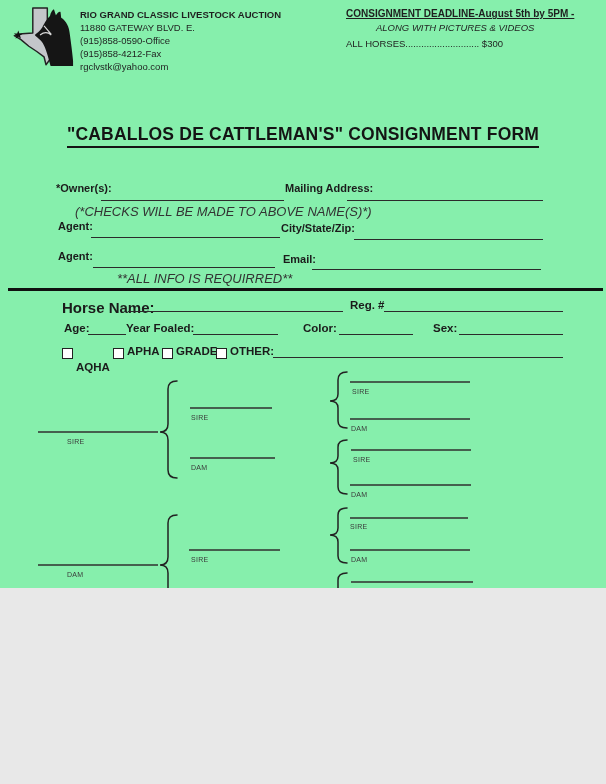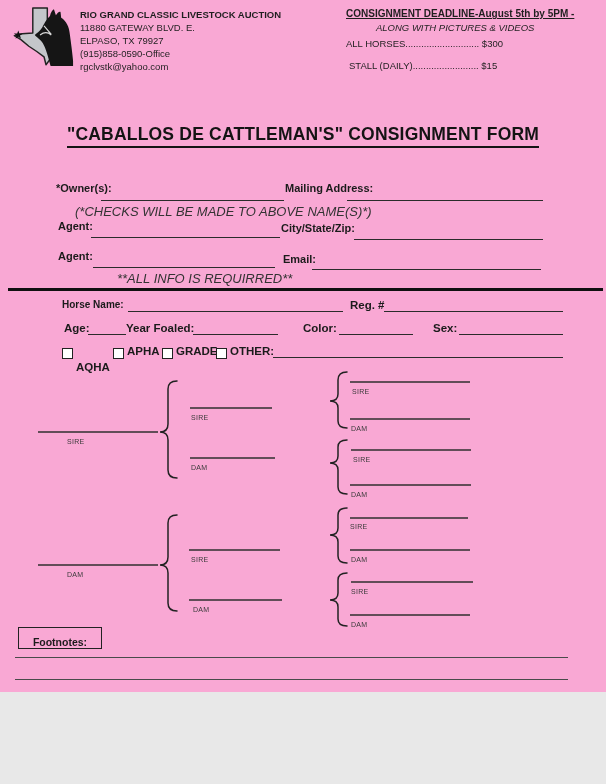--- a/index.html
+++ b/index.html
@@ -1,18 +1,18 @@
 <!DOCTYPE html>
 <html><head>
 <meta charset="utf-8">
 <style>
   html,body { margin:0; padding:0; background:#e8e8e8; }
   .page {
-    position:relative; width:606px; height:692px; margin:0 auto;
-    background:#f9a8d4; overflow:hidden;
+    position:relative; width:606px; height:588px; margin:0 auto;
+    background:#86efac; overflow:hidden;
     font-family:"Liberation Sans", sans-serif; color:#1f1f1f;
   }
   .abs { position:absolute; white-space:nowrap; }
   .lbl { position:absolute; white-space:nowrap; font-weight:bold; font-size:11px; color:#1b1b1b; }
   .hline { position:absolute; height:0; border-top:1.4px solid #2b2b2b; }
   .rule { position:absolute; height:0; border-top:1.4px solid #4a4a4a; }
   .note { position:absolute; white-space:nowrap; font-style:italic; font-size:13px; color:#333; }
   .cb { position:absolute; width:9px; height:9px; border:1.7px solid #222; background:#fff; }
   .hdr-org { font-weight:bold; font-size:9.5px; }
   .hdr-line { font-size:9.5px; }
@@ -42,30 +42,29 @@
   <svg class="abs" style="left:13px; top:6px;" width="66" height="62" viewBox="0 0 100 92">
     <path d="M30,2 L52,2 L52,29 L77,30 L80,36 L78,44 L80,52 L73,63 L62,72 L50,88 L47,76 L36,68 L24,60 L12,50 L2,44 L14,41 L30,40 Z" fill="#c4c6ca" stroke="#222" stroke-width="2.2" stroke-linejoin="round"></path>
     <path d="M56,14 C57,9 60,5 62,4 L65,13 C67,10 70,7 72,8 L73,17 C81,22 85,31 86,41 C88,56 90,70 91,82 L91,90 L57,90 C53,76 50,63 45,55 C41,49 35,46 33,43 C36,40 41,37 44,32 C47,26 51,18 56,14 Z" fill="#151515"></path>
     <path d="M47,29 L58,42 M41,43 Q50,36 58,43" fill="none" stroke="#d8d8d8" stroke-width="1.8"></path>
     <polygon points="8,36 9.65,40.73 14.66,40.84 10.66,43.87 12.11,48.66 8,45.8 3.89,48.66 5.34,43.87 1.34,40.84 6.35,40.73" fill="#111"></polygon>
   </svg>
 
   <div class="abs hdr-block" style="left:80px; top:8px;">
     <div class="hdr-org">RIO GRAND CLASSIC LIVESTOCK AUCTION</div>
     <div class="hdr-line">11880 GATEWAY BLVD. E.</div>
-    <div class="hdr-line">ELPASO, TX 79927</div>
     <div class="hdr-line">(915)858-0590-Office</div>
+    <div class="hdr-line">(915)858-4212-Fax</div>
     <div class="hdr-line">rgclvstk@yahoo.com</div>
   </div>
 
   <div class="abs" style="left:346px; top:8px; width:254px;">
     <div class="deadline">CONSIGNMENT DEADLINE-August 5th by 5PM -</div>
     <div class="subnote">ALONG WITH PICTURES &amp; VIDEOS</div>
     <div class="fee">ALL HORSES............................ $300</div>
-    <div class="fee" style="margin-top:11px; margin-left:3px;">STALL (DAILY)......................... $15</div>
   </div>
 
   <div class="title-wrap">
     <span class="title">"CABALLOS DE CATTLEMAN'S" CONSIGNMENT FORM</span>
   </div>
 
   <div class="lbl" style="left:56px;  top:182px;">*Owner(s):</div>
   <div class="hline" style="left:101px; top:200px; width:183px;"></div>
   <div class="lbl" style="left:285px; top:182px;">Mailing Address:</div>
   <div class="hline" style="left:347px; top:200px; width:196px;"></div>
@@ -79,21 +78,21 @@
 
   <div class="lbl" style="left:58px;  top:250px;">Agent:</div>
   <div class="hline" style="left:93px;  top:267px; width:182px;"></div>
   <div class="lbl" style="left:283px; top:253px;">Email:</div>
   <div class="hline" style="left:312px; top:269px; width:229px;"></div>
 
   <div class="note" style="left:117px; top:271px;">**ALL INFO IS REQUIRRED**</div>
 
   <div class="divider"></div>
 
-  <div class="lbl" style="left:62px;  top:299px; font-size:10px;">Horse Name:</div>
+  <div class="lbl" style="left:62px;  top:299px; font-size:15px;">Horse Name:</div>
   <div class="hline" style="left:128px; top:311px; width:215px;"></div>
   <div class="lbl" style="left:350px; top:299px; font-size:11.5px;">Reg. #</div>
   <div class="hline" style="left:384px; top:311px; width:179px;"></div>
 
   <div class="lbl" style="left:64px;  top:322px; font-size:11.5px;">Age:</div>
   <div class="hline" style="left:88px;  top:334px; width:38px;"></div>
   <div class="lbl" style="left:126px; top:322px; font-size:11.5px;">Year Foaled:</div>
   <div class="hline" style="left:193px; top:334px; width:85px;"></div>
   <div class="lbl" style="left:303px; top:322px; font-size:11.5px;">Color:</div>
   <div class="hline" style="left:339px; top:334px; width:74px;"></div>

